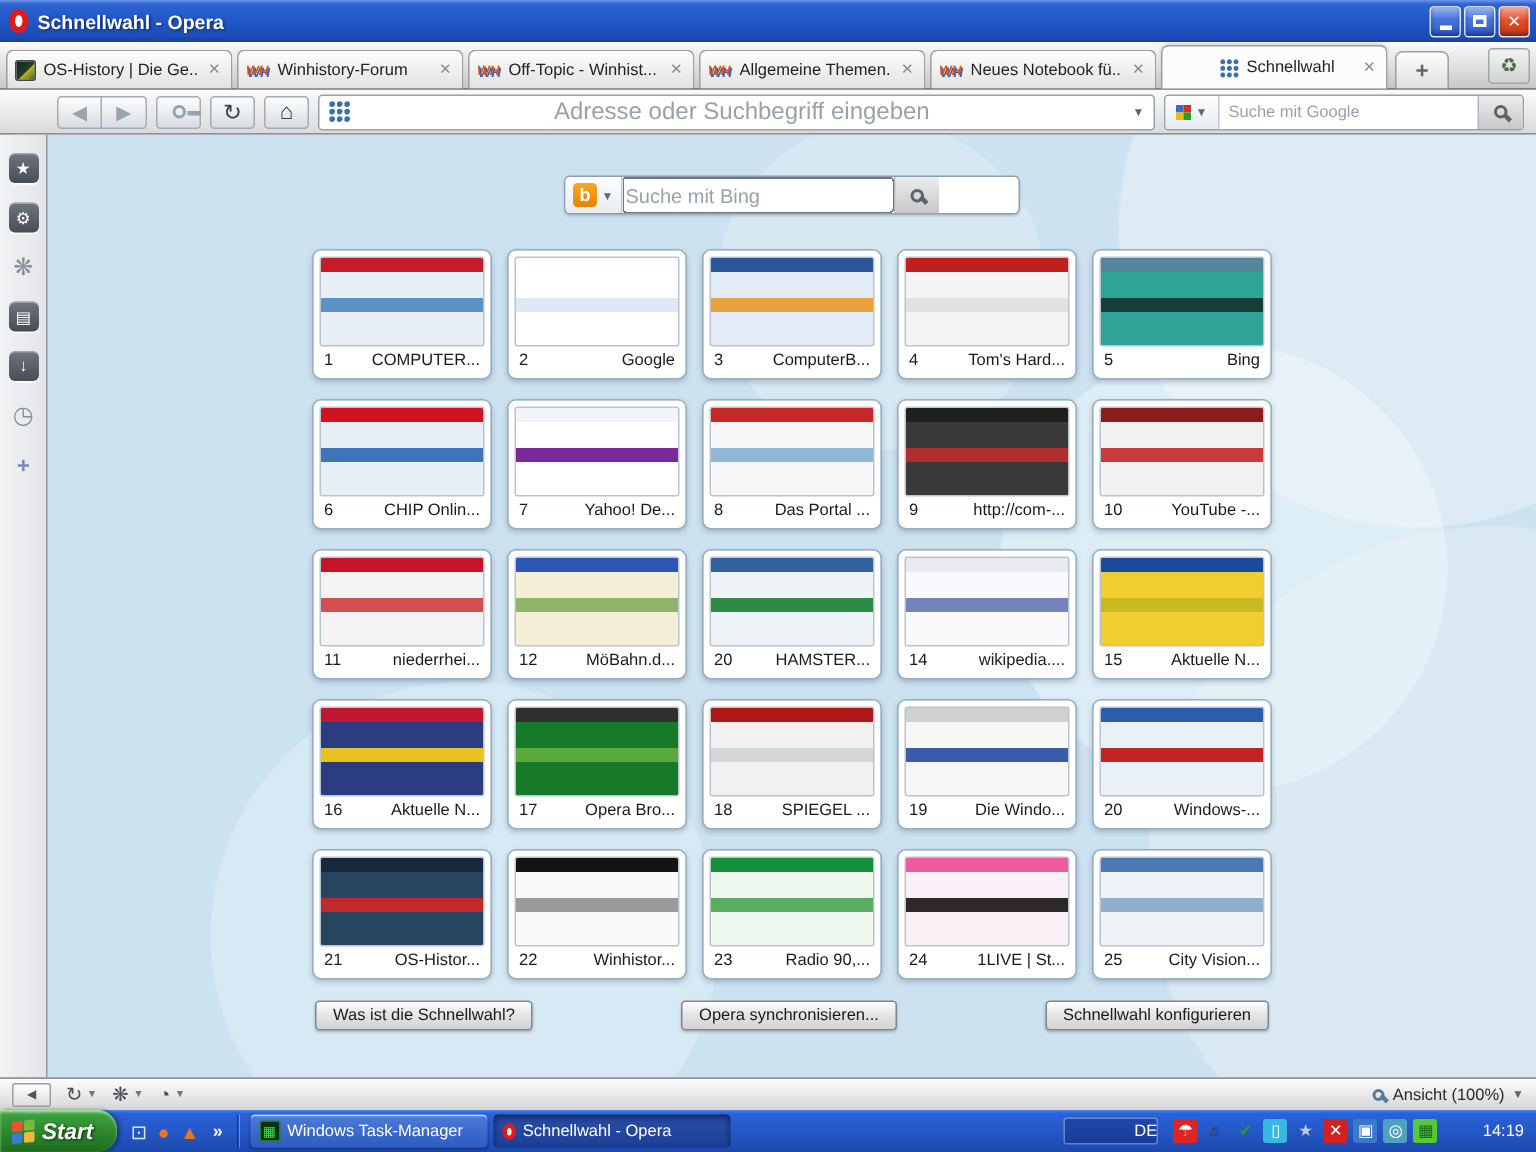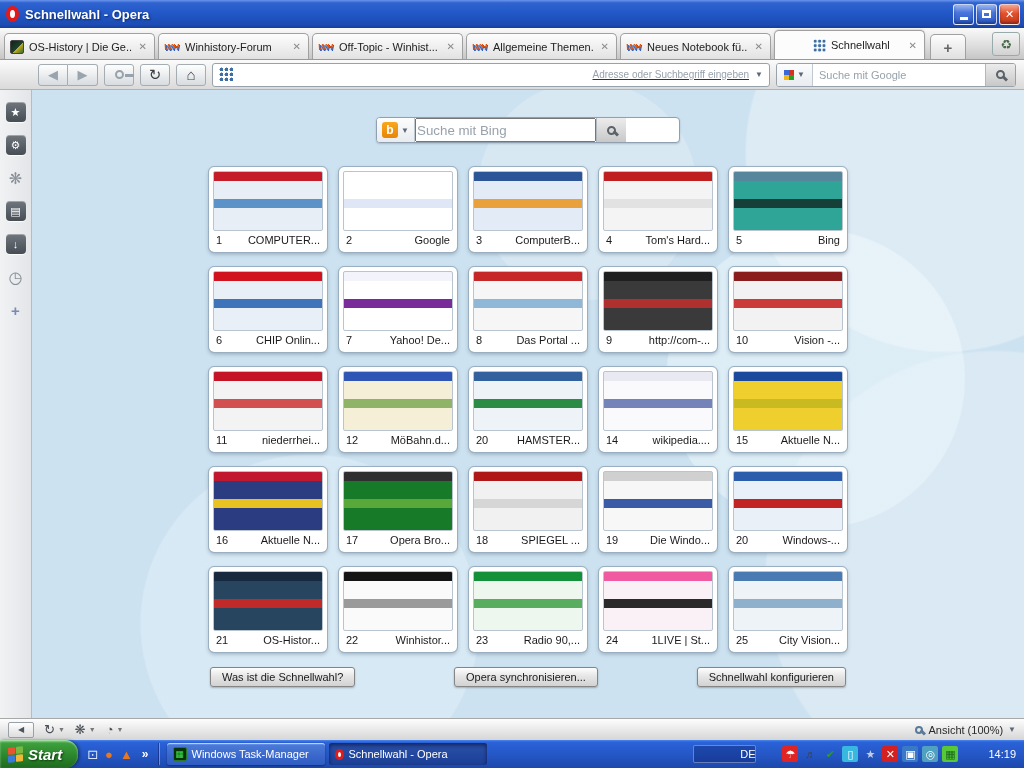--- a/index.html
+++ b/index.html
@@ -58,22 +58,22 @@
   .navpair .navbtn:first-child { border-radius:3px 0 0 3px; }
   .navpair .navbtn:last-child { border-radius:0 3px 3px 0; border-left:none; }
   .navbtn.dark { color:#3a3f44; font-size:15px; }
   .keyicon { position:relative; width:9px; height:9px; border:2px solid #98a2ac; border-radius:50%; }
   .keyicon::after { content:""; position:absolute; top:2px; left:8px; width:9px; height:2.5px; background:#98a2ac; }
   .addr { flex:1; height:24px; background:#fff; border:1px solid #98a2ac; border-radius:3px;
     display:flex; align-items:center; padding:0 6px; gap:6px; }
   .addr-grid { width:15px; height:15px; flex:none;
     background-image:radial-gradient(circle at 2.4px 2.4px,#3a6ea5 1.8px,transparent 2px);
     background-size:5px 5px; }
-  .addr input { flex:1; border:none; outline:none; font-size:10px; text-align:right; background:transparent;
-    font-family:inherit; color:#333;text-decoration:underline; }
+  .addr input { flex:1; border:none; outline:none; font-size:16px; text-align:center; background:transparent;
+    font-family:inherit; color:#333; }
   input::placeholder { color:#98a2ac; opacity:1; }
   .dd { font-size:8px; color:#5a6a7a; }
   .searchbox { width:240px; height:24px; border:1px solid #98a2ac; border-radius:3px; background:#fff;
     display:flex; align-items:stretch; overflow:hidden; }
   .seg-icon { width:36px; border-right:1px solid #c0c8d0; background:linear-gradient(180deg,#fdfdfd,#e8ecf0);
     display:flex; align-items:center; justify-content:center; gap:3px; }
   .glogo { width:10px; height:10px; display:grid; grid-template-columns:5px 5px; grid-template-rows:5px 5px; }
   .glogo i:nth-child(1){background:#3a6ad8;} .glogo i:nth-child(2){background:#d83020;}
   .glogo i:nth-child(3){background:#f0b818;} .glogo i:nth-child(4){background:#28a028;}
   .searchbox input { flex:1; border:none; outline:none; font-size:11px; padding:0 6px; background:transparent; font-family:inherit; }
@@ -153,21 +153,21 @@
     font-size:11px; color:#fff; white-space:nowrap; overflow:hidden;
     background:linear-gradient(180deg,#8caef0 0%,#4a7ad8 10%,#3a68cc 55%,#2f5cc0 100%);
     box-shadow:inset 0 1px 0 rgba(255,255,255,.5), 0 1px 2px rgba(0,0,30,.4); }
   .task.active { background:linear-gradient(180deg,#2a50a8,#1c3f96); box-shadow:inset 0 2px 4px rgba(0,0,40,.6); }
   .tm-ico { width:14px; height:14px; flex:none; background:#06330a; border:1px solid #2a7a2a; border-radius:2px;
     color:#3ee04a; font-size:9px; display:flex; align-items:center; justify-content:center; }
   .opera-mini { width:9px; height:11px; flex:none; border:3px solid #e21a1a; border-radius:50%; background:#fff; }
   .tray { margin-left:auto; display:flex; align-items:center; gap:4px; padding:0 8px 0 6px; }
   .lang { min-width:24px; height:18px; border-radius:2px; background:rgba(10,30,100,.35);
     border:1px solid rgba(255,255,255,.35); color:#fff; font-size:11px; display:flex; align-items:center;
-    justify-content:center; margin-right:22px;padding-left:46px; }
+    justify-content:center; margin-right:6px;padding-left:46px; }
   .tray-ico { width:16px; height:16px; border-radius:2px; display:flex; align-items:center; justify-content:center;
     font-size:11px; line-height:1; }
   .clock { color:#fff; font-size:11px; padding-left:6px; }
 </style>
 </head>
 <body>
 
 <div class="window">
 
   <div class="titlebar">
@@ -341,21 +341,21 @@
             <div class="thumb" style="background: linear-gradient(rgb(31, 31, 31) 0px, rgb(31, 31, 31) 16%, rgb(58, 58, 58) 16%, rgb(58, 58, 58) 46%, rgb(176, 48, 48) 46%, rgb(176, 48, 48) 62%, rgb(58, 58, 58) 62%, rgb(58, 58, 58) 100%);"></div>
             <div class="dlabel">
               <span class="dnum">9</span>
               <span class="dtext">http://com-...</span>
             </div>
           </div>
         <div class="dial">
             <div class="thumb" style="background: linear-gradient(rgb(140, 29, 29) 0px, rgb(140, 29, 29) 16%, rgb(242, 242, 242) 16%, rgb(242, 242, 242) 46%, rgb(204, 59, 59) 46%, rgb(204, 59, 59) 62%, rgb(242, 242, 242) 62%, rgb(242, 242, 242) 100%);"></div>
             <div class="dlabel">
               <span class="dnum">10</span>
-              <span class="dtext">Vision -...</span>
+              <span class="dtext">YouTube -...</span>
             </div>
           </div>
       </div>
       <div class="drow">
         <div class="dial">
             <div class="thumb" style="background: linear-gradient(rgb(196, 20, 37) 0px, rgb(196, 20, 37) 16%, rgb(243, 243, 243) 16%, rgb(243, 243, 243) 46%, rgb(210, 80, 80) 46%, rgb(210, 80, 80) 62%, rgb(243, 243, 243) 62%, rgb(243, 243, 243) 100%);"></div>
             <div class="dlabel">
               <span class="dnum">11</span>
               <span class="dtext">niederrhei...</span>
             </div>

